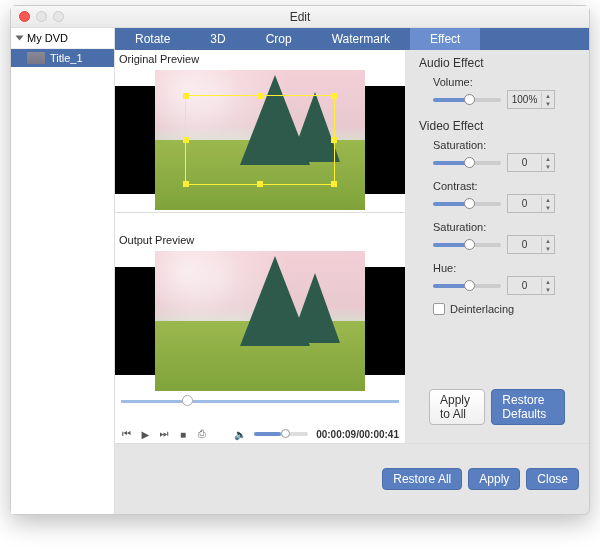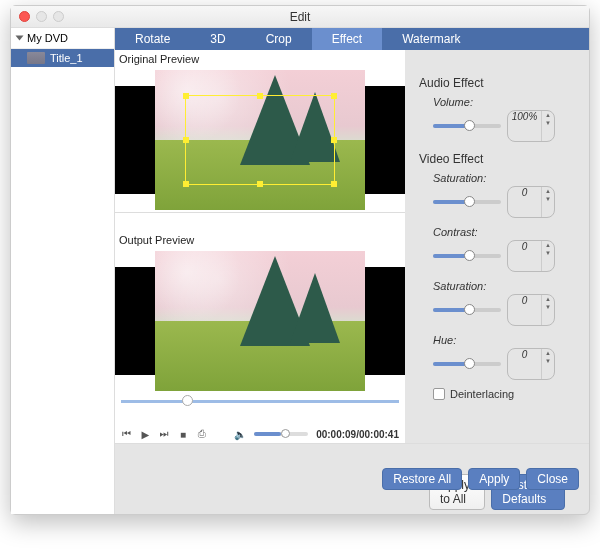--- a/index.html
+++ b/index.html
@@ -41,29 +41,29 @@
 .seekbar { height:8px; background:#fff; position:relative; margin:4px 6px 2px; }
 .seektrack{ position:absolute; top:3px; left:0; right:0; height:3px; background:#9dbce6;}
 .seekknob{ position:absolute; top:-2px; left:22%; width:11px;height:11px;background:#fff;border:1px solid #aaa;border-radius:50%; }
 .controls { display:flex; align-items:center; gap:8px; padding:3px 6px; font-size:10px; color:#333; }
 .ctrl-ico { width:12px; text-align:center; cursor:pointer; color:#555; }
 .volbar { width:60px; height:4px; background:#ddd; position:relative; border-radius:2px; }
 .volfill { position:absolute; left:0;top:0;bottom:0; width:50%; background:#6b8fce; border-radius:2px;}
 .volknob { position:absolute; left:50%; top:-3px; width:9px;height:9px;background:#fff;border:1px solid #999;border-radius:50%; }
 .time { margin-left:auto; font-size:10px;font-weight:bold; }
 .divider { height:1px; background:#ddd; }
-.panel { flex: 1; padding: 26px 14px; font-size: 11px; color:#333; }
+.panel { flex: 1; padding: 6px 14px; font-size: 11px; color:#333; }
 .section-title { font-size: 12px; margin-bottom: 6px; }
-.row { margin: 3px 0 8px 14px; font-style: italic; }
+.row { margin: 3px 0 8px 14px; }
 .row-label { font-size:11px; margin-bottom:2px; }
 .slider-row { display:flex; align-items:center; gap:6px; }
 .slider { width:68px; height:4px; background:#ccc; border-radius:2px; position:relative; }
 .slider-fill { position:absolute; left:0;top:0;bottom:0; background:#6b8fce; border-radius:2px; width:50%; }
 .slider-knob { position:absolute; top:-4px; width:11px;height:11px;background:#fff;border:1px solid #888;border-radius:50%; }
-.numbox { width:48px; height:32px; border:1px solid #bbb; border-radius:8px; font-size:10px; display:flex; }
+.numbox { width:48px; height:19px; border:1px solid #bbb; border-radius:0; font-size:10px; display:flex; align-items:center;}
 .numval { flex:1; text-align:center; }
 .steppers { display:flex; flex-direction:column; border-left:1px solid #ccc; }
 .step { width:12px; height:8px; font-size:6px; line-height:8px; text-align:center; color:#666; cursor:pointer; }
 .chkrow { display:flex; align-items:center; gap:5px; margin-left:14px; margin-top:4px; }
 .chk { width:12px;height:12px;border:1px solid #999;border-radius:2px;background:#fff; }
 .footer { border-top:1px solid #ddd; padding:24px 10px; display:flex; justify-content:flex-end; gap:6px; }
 .btn { font-size:12px; padding:3px 10px; border:1px solid #bbb; border-radius:4px; background:linear-gradient(#fff,#f0f0f0); cursor:pointer; }
 .btn.primary { background:#5a7fc0; color:#fff; border-color:#4a6ea9; }
 .subfooter { padding:4px 10px 0; display:flex; justify-content:flex-end; gap:6px; }
 </style>
@@ -90,22 +90,22 @@
         <span class="thumb"></span>
         <span>Title_1</span>
       </div>
     </div>
 
     <div class="main">
       <div class="tabs">
         <div class="tab">Rotate</div>
         <div class="tab">3D</div>
         <div class="tab">Crop</div>
+        <div class="tab">Watermark</div>
         <div class="tab active">Effect</div>
-        <div class="tab">Watermark</div>
       </div>
 
       <div class="content">
         <div class="previews">
           <div class="pv-label">Original Preview</div>
           <div class="pv-frame">
             <div class="scene faded">
               <div class="sky"></div>
                 <div class="ground"></div>
               <div class="tree t1"></div>

